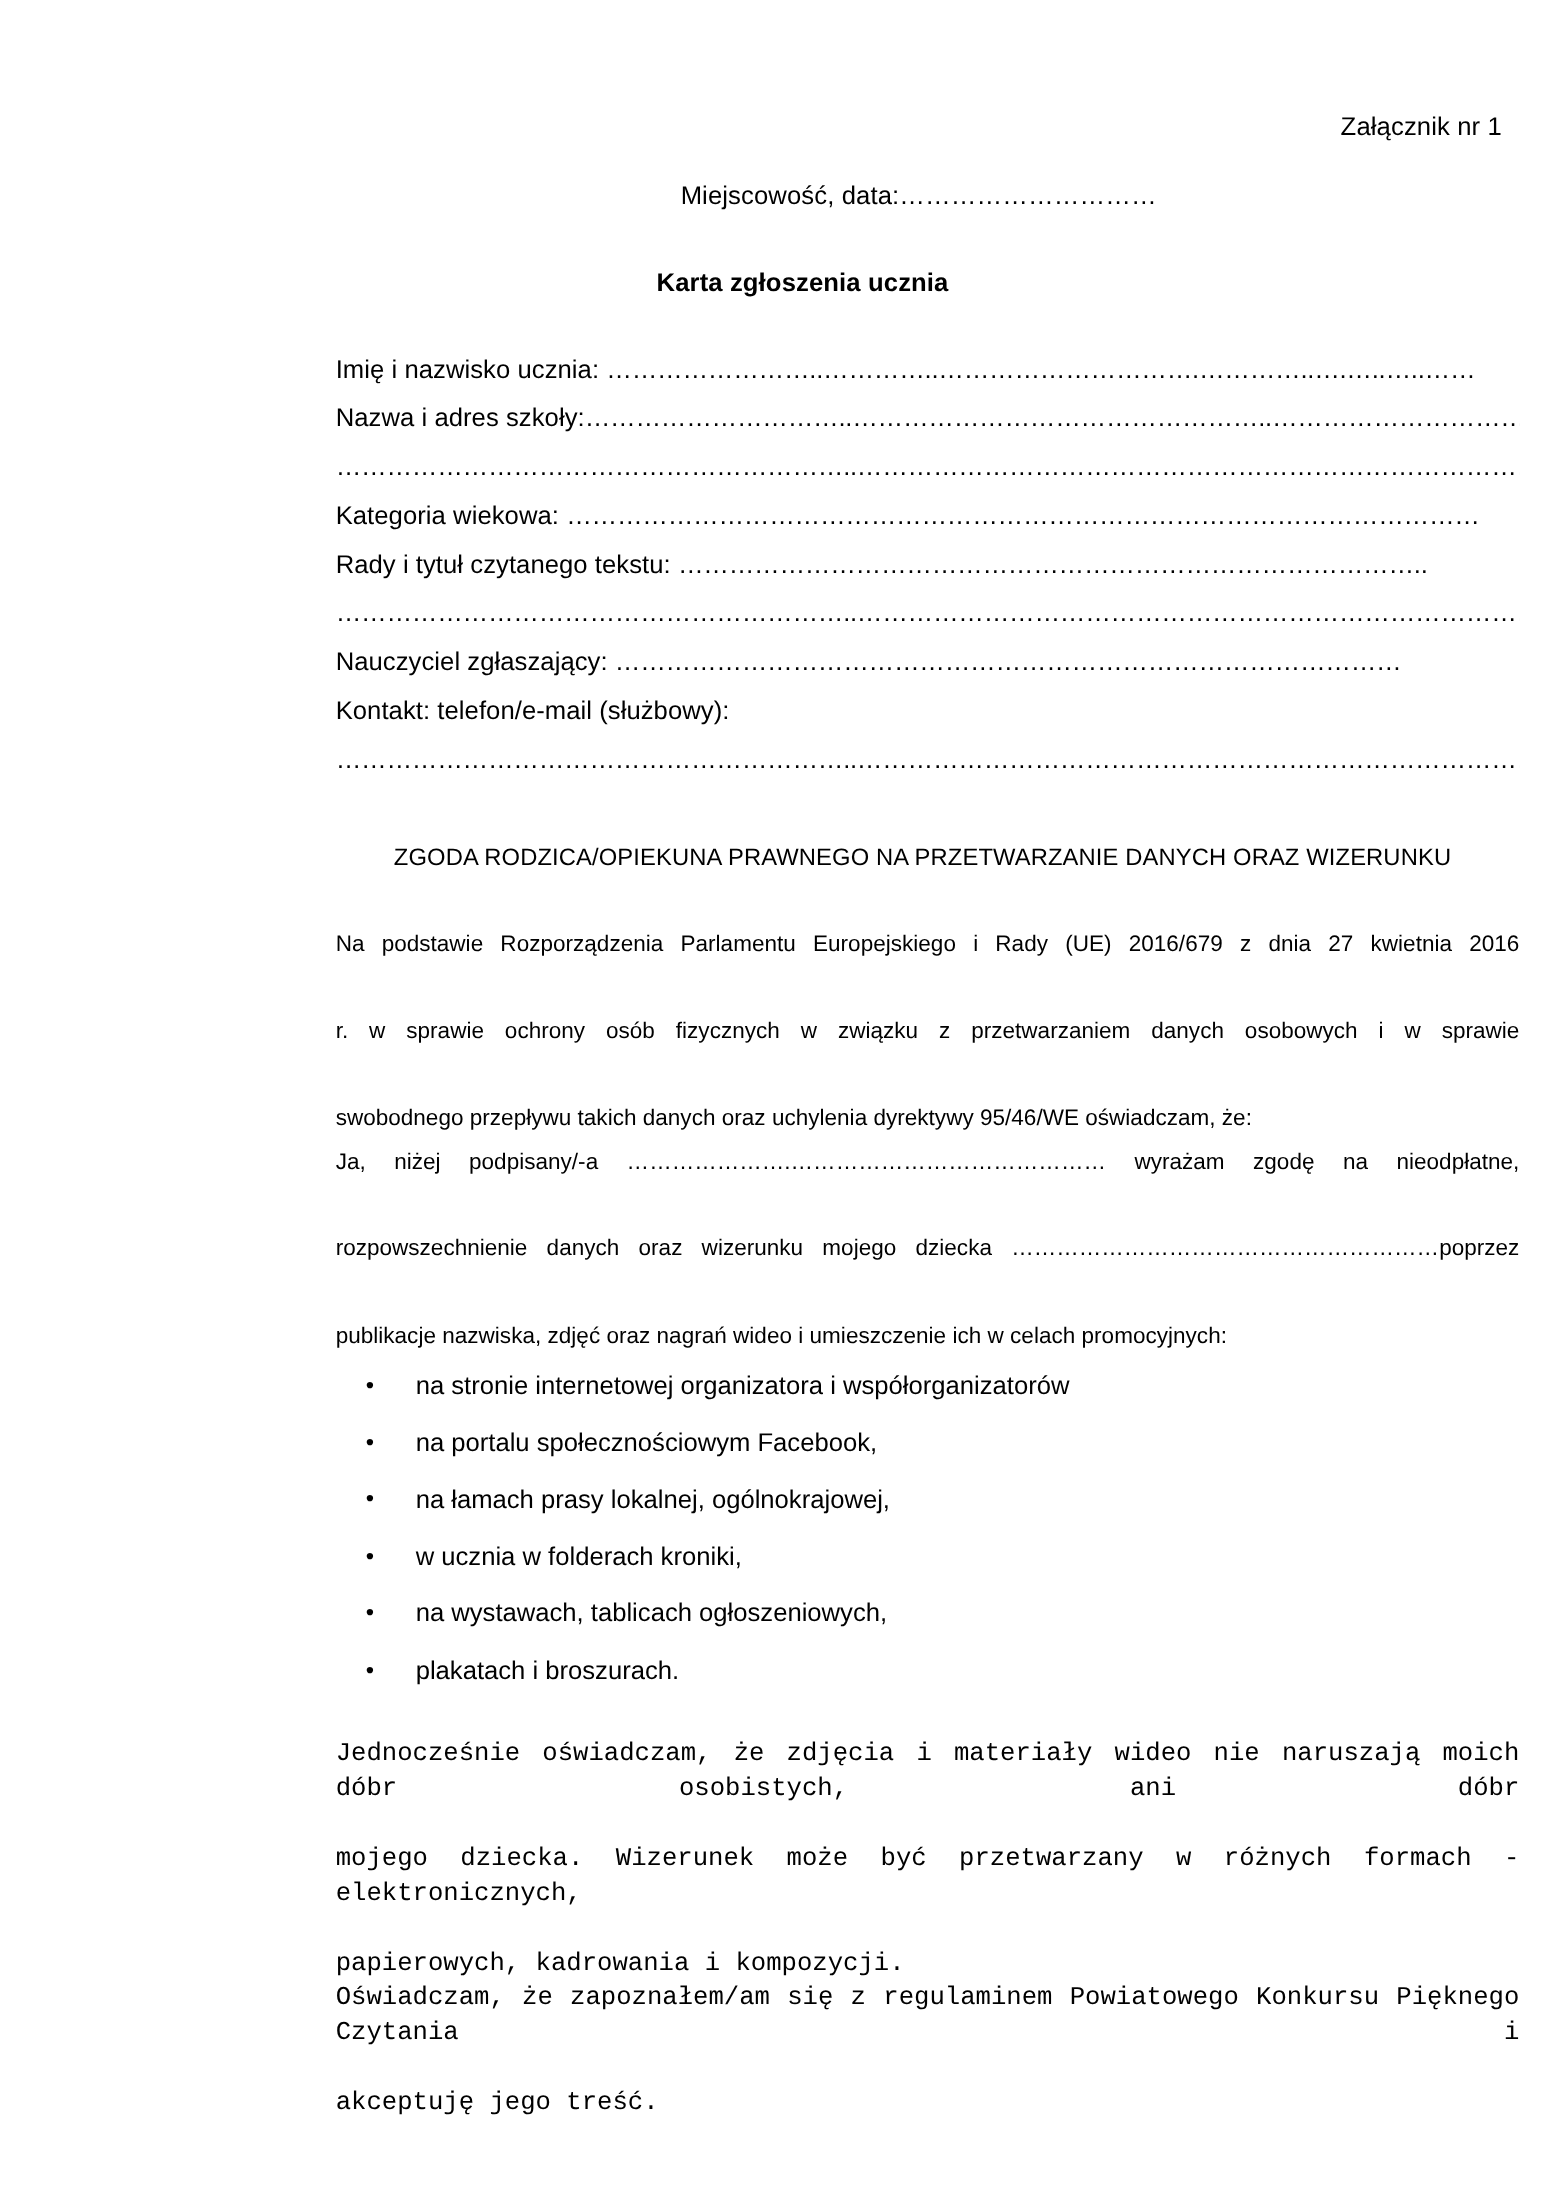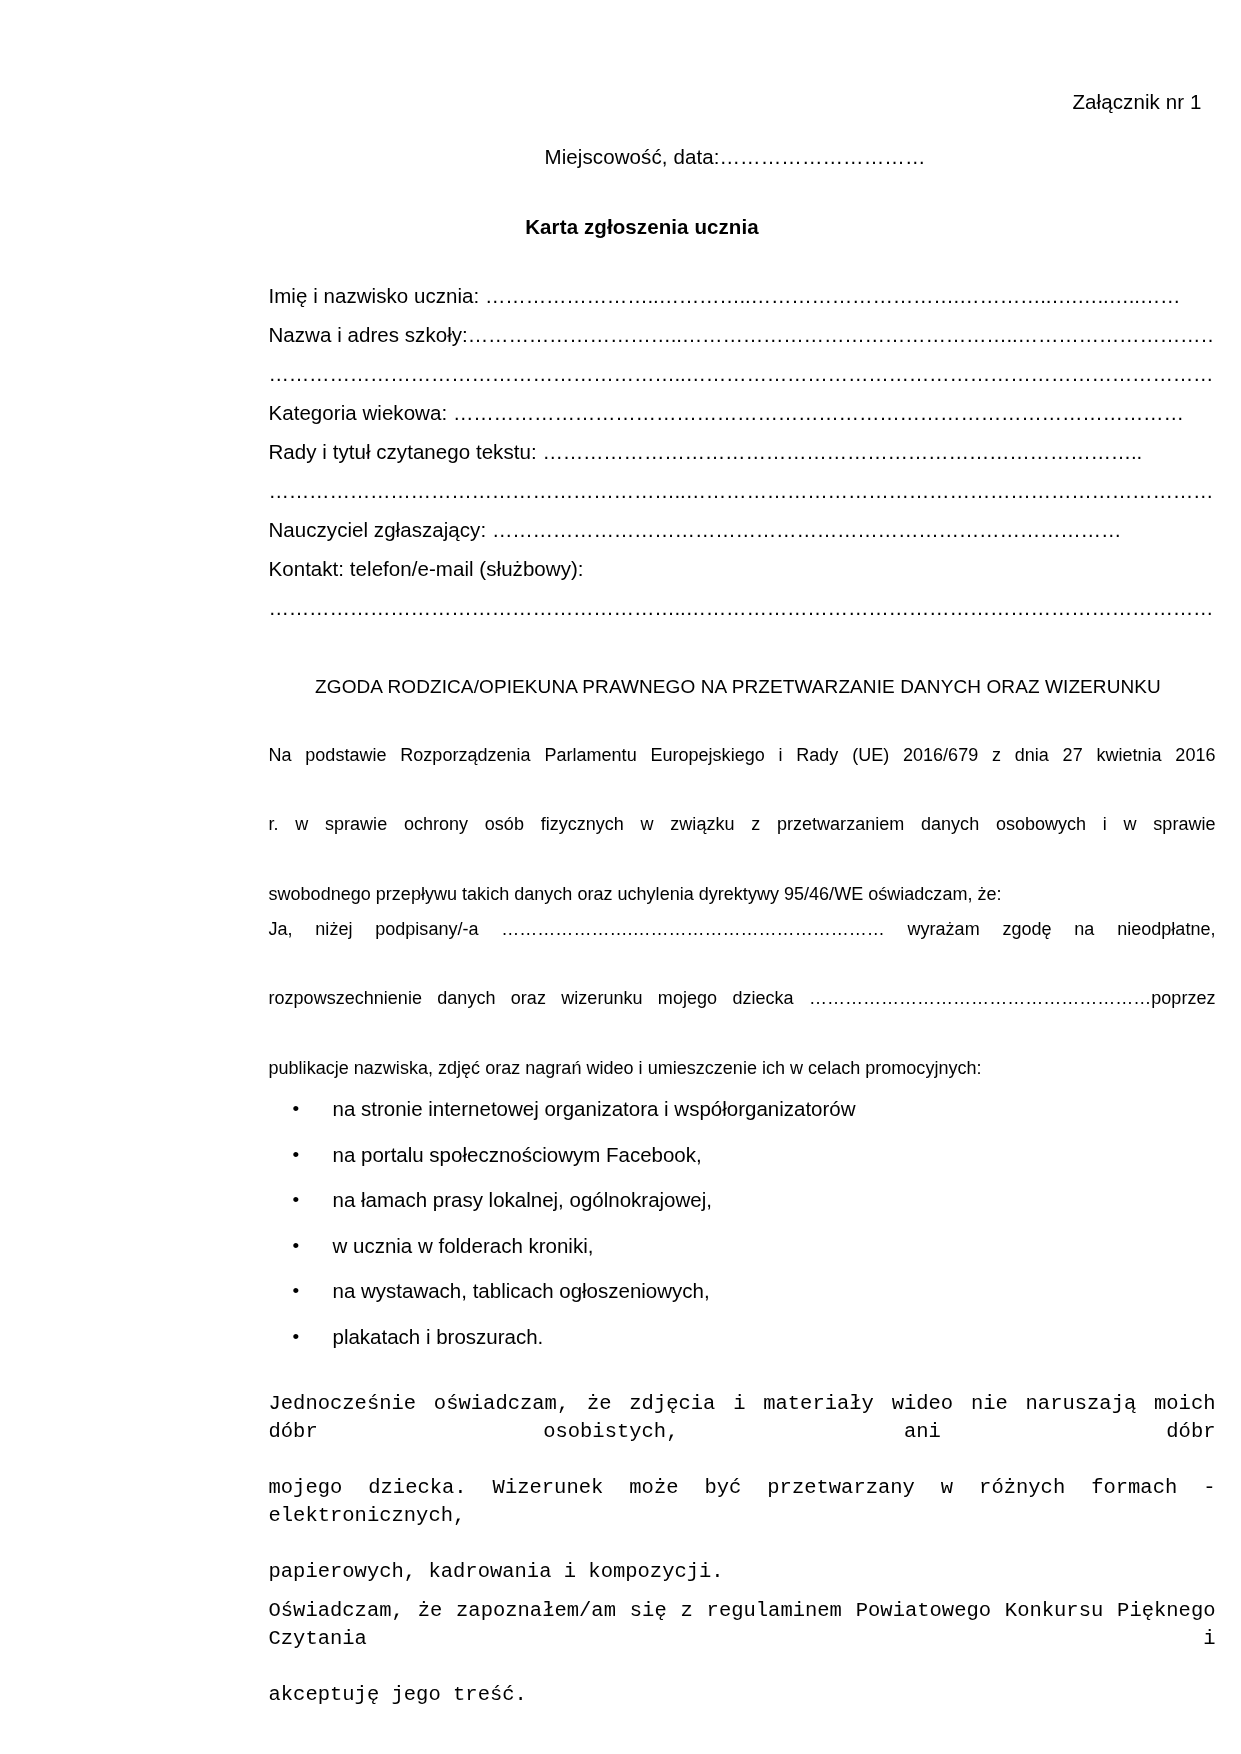--- a/index.html
+++ b/index.html
@@ -137,21 +137,21 @@
     display: inline-block;
     width: 100%;
   }
   .closing .ln.last:after {
     display: none;
   }
   .closing .blk {
     margin: 0;
   }
   .closing .blk + .blk {
-    margin-top: 12px;
+    margin-top: 0px;
   }
 
   
   .sig-dots {
     text-align: right;
     font-size: 20.5px;
     padding-top: 60px;
     padding-right: 27px;
     letter-spacing: -0.2px;
   }

